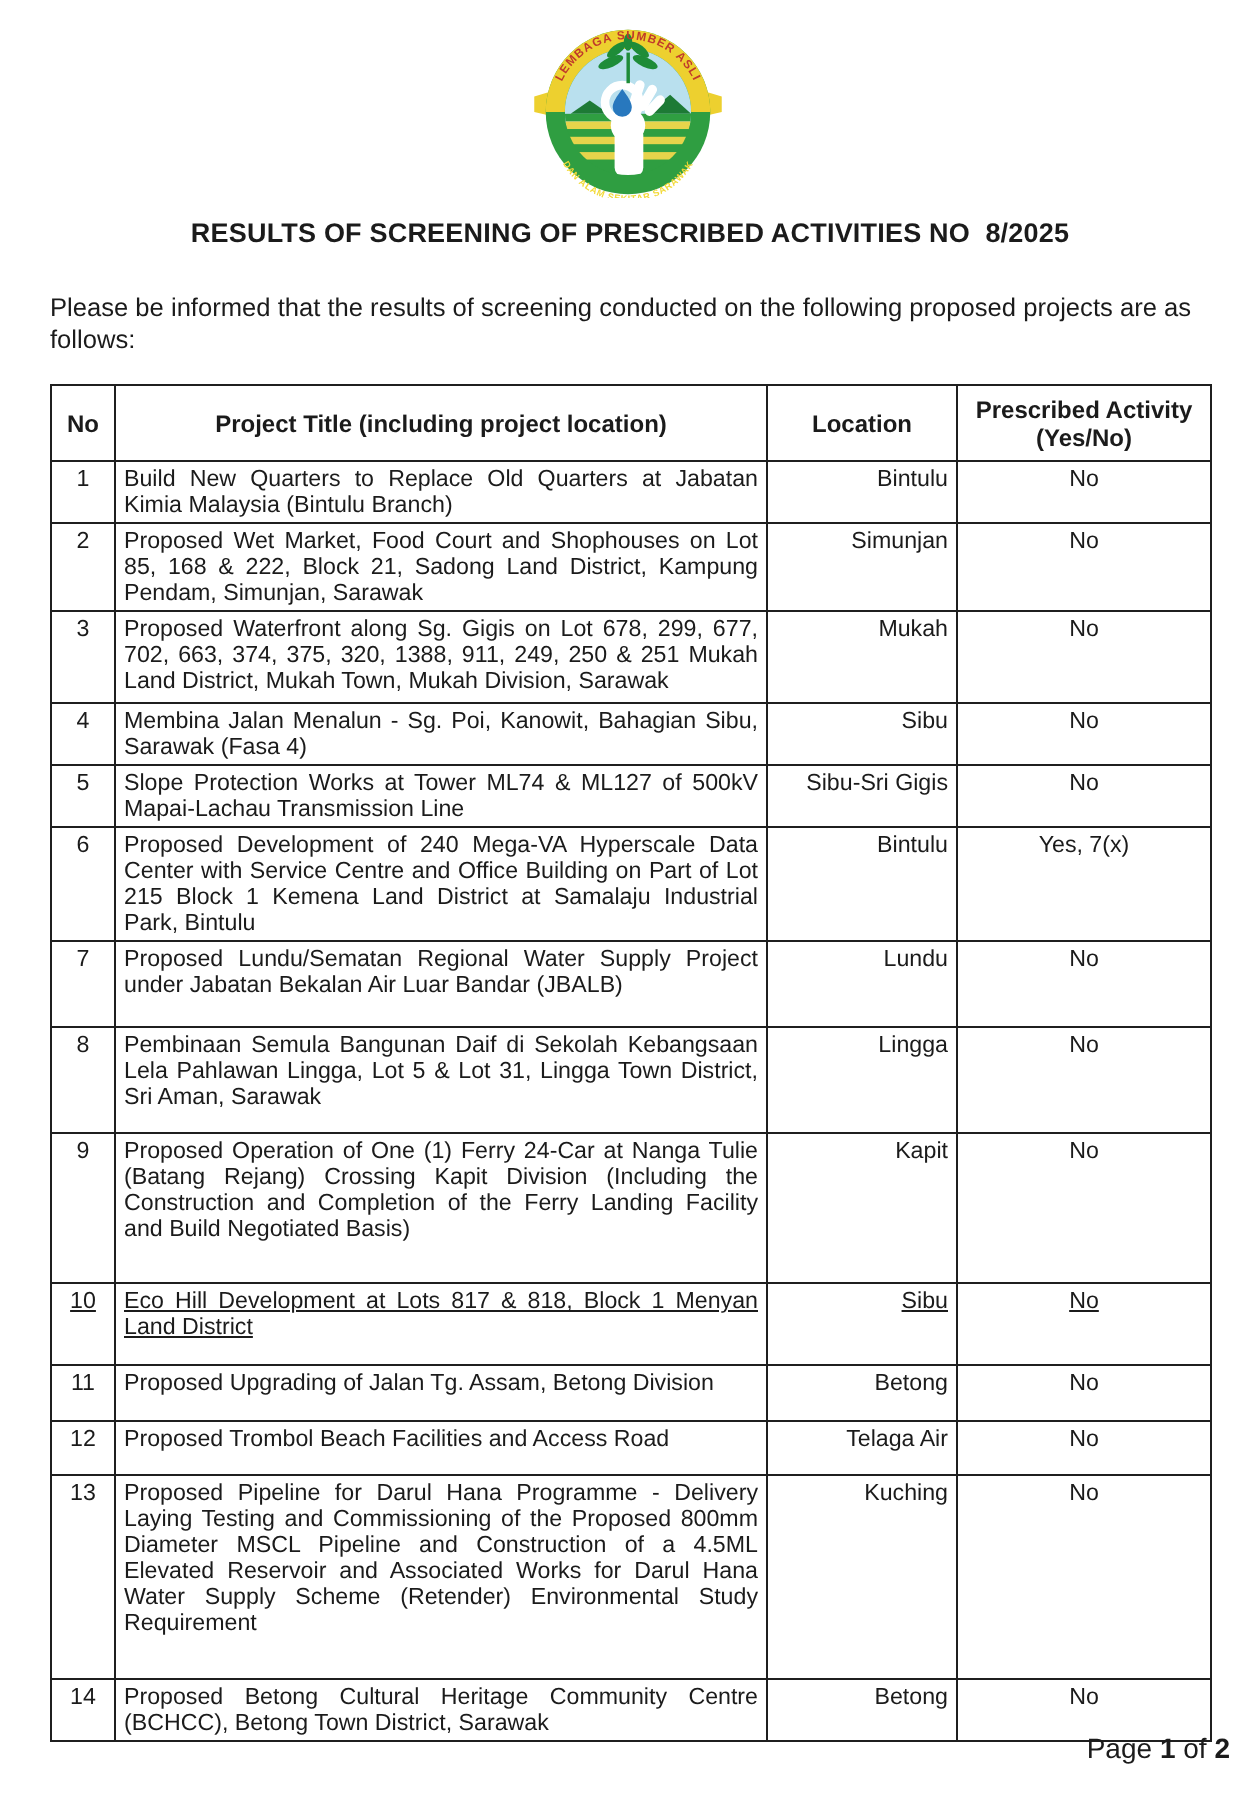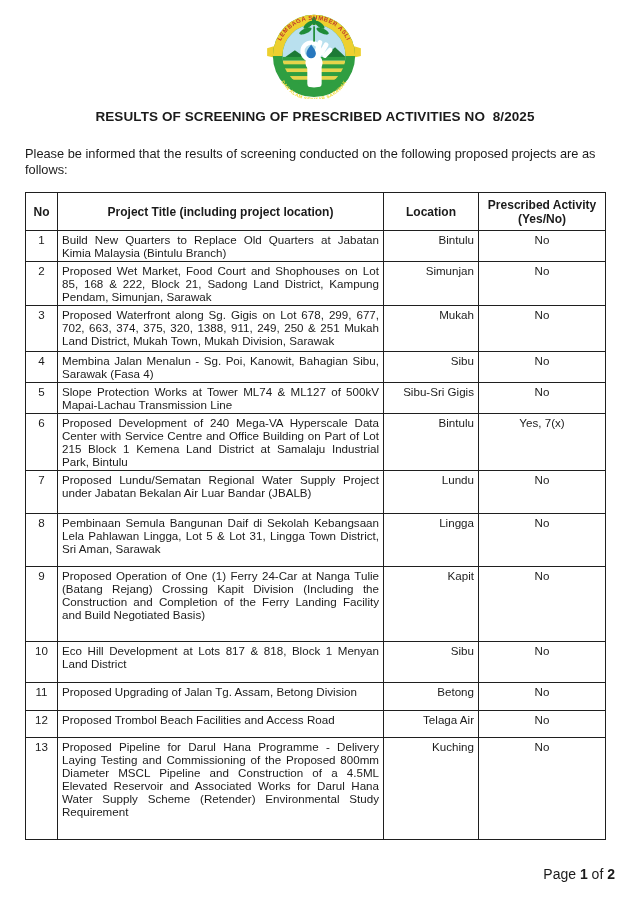--- a/index.html
+++ b/index.html
@@ -37,21 +37,21 @@
     text-align:center; vertical-align:middle; padding:3px 4px;
   }
   .c-no   { text-align:center; }
   .c-title{ text-align:justify; padding:2px 5px 2px 6px; }
   .c-loc  { text-align:right; }
   .c-pa   { text-align:center; }
   tr.hdr { height:38px; }
   tr.r1 { height:26px; }  tr.r2 { height:42px; }  tr.r3 { height:46px; }
   tr.r4 { height:27px; }  tr.r5 { height:28px; }  tr.r6 { height:57px; }
   tr.r7 { height:43px; }  tr.r8 { height:53px; }  tr.r9 { height:75px; }
-  tr.r10 { height:41px; } tr.r11 { height:28px;margin-top:38px; } tr.r12 { height:27px;margin-top:28px; }
+  tr.r10 { height:41px;text-decoration:underline; } tr.r11 { height:28px;margin-top:38px; } tr.r12 { height:27px;margin-top:28px; }
   tr.r13 { height:102px; } tr.r14 { height:29px; }
   .footer {
     position:absolute; top:866px; right:12px;
     font-size:14px; white-space:pre;
   }
   .footer b { font-weight:bold; }
 </style>
 </head>
 <body>
 
@@ -207,18 +207,24 @@
       <td class="c-title">Proposed Trombol Beach Facilities and Access Road</td>
       <td class="c-loc">Telaga Air</td>
       <td class="c-pa">No</td>
     </tr>
     <tr class="r13">
       <td class="c-no">13</td>
       <td class="c-title">Proposed Pipeline for Darul Hana Programme - Delivery Laying Testing and Commissioning of the Proposed 800mm Diameter MSCL Pipeline and Construction of a 4.5ML Elevated Reservoir and Associated Works for Darul Hana Water Supply Scheme (Retender) Environmental Study Requirement</td>
       <td class="c-loc">Kuching</td>
       <td class="c-pa">No</td>
     </tr>
+    <tr class="r14">
+      <td class="c-no">14</td>
+      <td class="c-title">Proposed Betong Cultural Heritage Community Centre (BCHCC), Betong Town District, Sarawak</td>
+      <td class="c-loc">Betong</td>
+      <td class="c-pa">No</td>
+    </tr>
   </tbody>
     </table>
 
   <div class="footer"><span>Page </span><b>1</b><span> of </span><b>2</b></div>
 
 </div>
 
 </body></html>

